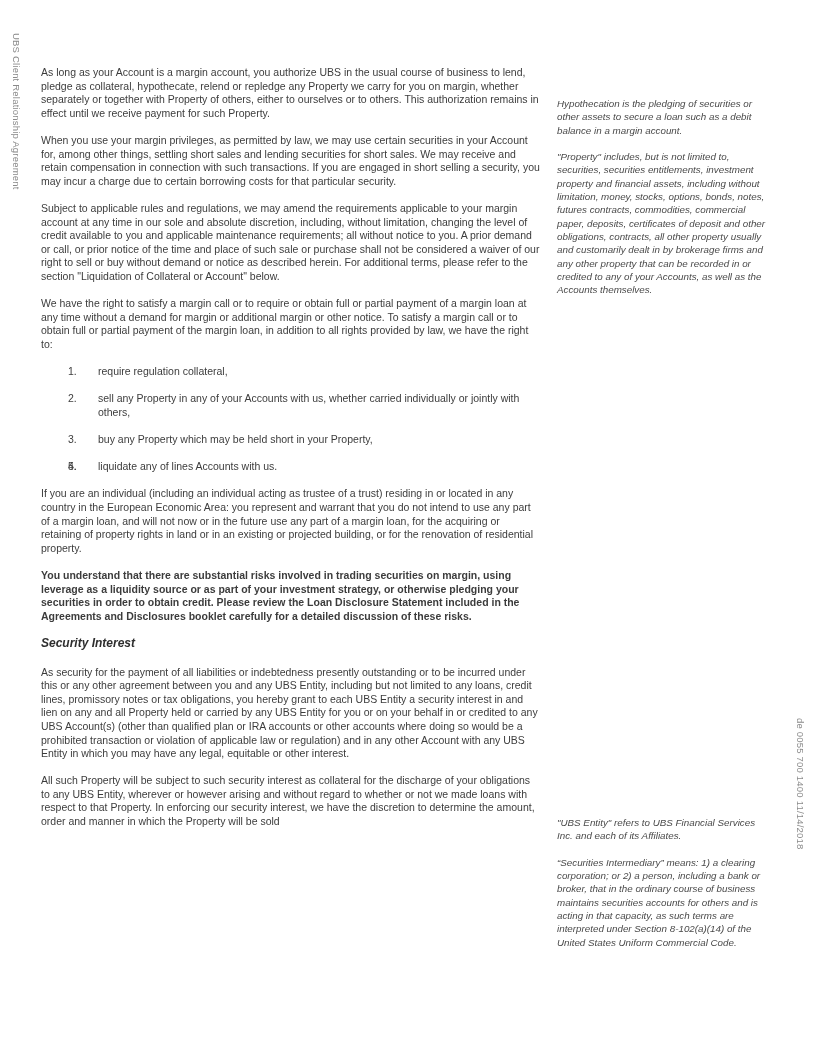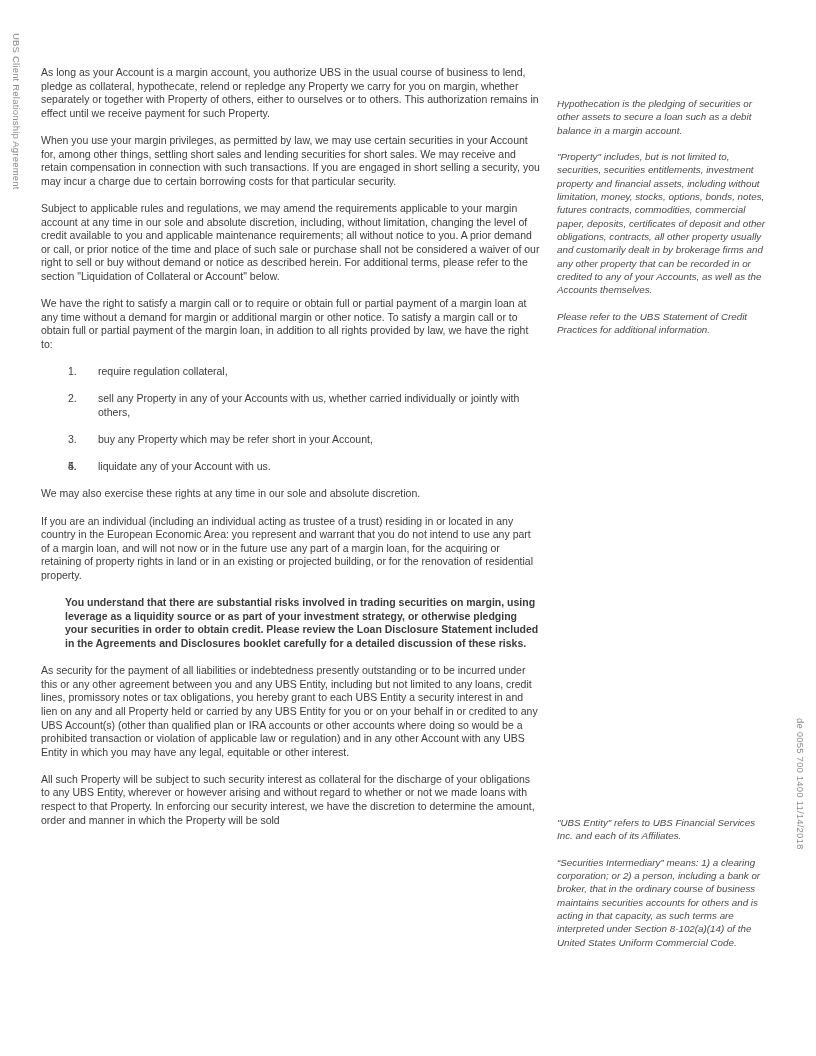--- a/index.html
+++ b/index.html
@@ -24,21 +24,21 @@
   .page-number{
     position:absolute;left:18px;top:1067px;
     font-size:10px;color:#5a5a5a;text-align:center;
   }
   
   .main-col{
     position:absolute;left:41px;top:66px;width:500px;
     font-size:10.5px;line-height:13.6px;color:#3c3c3c;
   }
   .main-col p{margin:0 0 13.6px 0;}
-  .main-col p.bold{font-weight:bold;margin-left:24px;}
+  .main-col p.bold{font-weight:bold;}
   .heading{
     margin:2px 0 15px 0;
     font-size:12px;font-weight:bold;font-style:italic;color:#2e2e2e;
   }
   .num-list{margin:0 0 13.6px 0;}
   .num-item{
     position:relative;
     padding-left:57px;
     margin:0 0 13.6px 0;
   }
@@ -76,44 +76,43 @@
       <div class="num-item">
         <span class="num">1.</span>
         <span>require regulation collateral,</span>
       </div>
       <div class="num-item">
         <span class="num">2.</span>
         <span>sell any Property in any of your Accounts with us, whether carried individually or jointly with others,</span>
       </div>
       <div class="num-item">
         <span class="num">3.</span>
-        <span>buy any Property which may be refer short in your Account,</span>
+        <span>buy any Property which may be held short in your Property,</span>
       </div>
       <div class="num-item">
         <span class="num">4.</span>
       </div>
       <div class="num-item">
         <span class="num">5.</span>
-        <span>liquidate any of your Account with us.</span>
+        <span>liquidate any of lines Accounts with us.</span>
       </div>
     </div>
 
-    <p>We may also exercise these rights at any time in our sole and absolute discretion.</p>
     <p>If you are an individual (including an individual acting as trustee of a trust) residing in or located in any country in the European Economic Area: you represent and warrant that you do not intend to use any part of a margin loan, and will not now or in the future use any part of a margin loan, for the acquiring or retaining of property rights in land or in an existing or projected building, or for the renovation of residential property.</p>
     <p class="bold">You understand that there are substantial risks involved in trading securities on margin, using leverage as a liquidity source or as part of your investment strategy, or otherwise pledging your securities in order to obtain credit. Please review the Loan Disclosure Statement included in the Agreements and Disclosures booklet carefully for a detailed discussion of these risks.</p>
 
+    <h3 class="heading">Security Interest</h3>
 
     <p>As security for the payment of all liabilities or indebtedness presently outstanding or to be incurred under this or any other agreement between you and any UBS Entity, including but not limited to any loans, credit lines, promissory notes or tax obligations, you hereby grant to each UBS Entity a security interest in and lien on any and all Property held or carried by any UBS Entity for you or on your behalf in or credited to any UBS Account(s) (other than qualified plan or IRA accounts or other accounts where doing so would be a prohibited transaction or violation of applicable law or regulation) and in any other Account with any UBS Entity in which you may have any legal, equitable or other interest.</p>
     <p>All such Property will be subject to such security interest as collateral for the discharge of your obligations to any UBS Entity, wherever or however arising and without regard to whether or not we made loans with respect to that Property. In enforcing our security interest, we have the discretion to determine the amount, order and manner in which the Property will be sold</p>
   </div>
 
   <div class="notes-col top">
     <p>Hypothecation is the pledging of securities or other assets to secure a loan such as a debit balance in a margin account.</p>
     <p>"Property" includes, but is not limited to, securities, securities entitlements, investment property and financial assets, including without limitation, money, stocks, options, bonds, notes, futures contracts, commodities, commercial paper, deposits, certificates of deposit and other obligations, contracts, all other property usually and customarily dealt in by brokerage firms and any other property that can be recorded in or credited to any of your Accounts, as well as the Accounts themselves.</p>
-    <p>Please refer to the UBS Statement of Credit Practices for additional information.</p>
   </div>
 
   <div class="notes-col bottom">
     <p>"UBS Entity" refers to UBS Financial Services Inc. and each of its Affiliates.</p>
     <p>“Securities Intermediary” means: 1) a clearing corporation; or 2) a person, including a bank or broker, that in the ordinary course of business maintains securities accounts for others and is acting in that capacity, as such terms are interpreted under Section 8-102(a)(14) of the United States Uniform Commercial Code.</p>
   </div>
 
 </div>
 
 </body></html>

